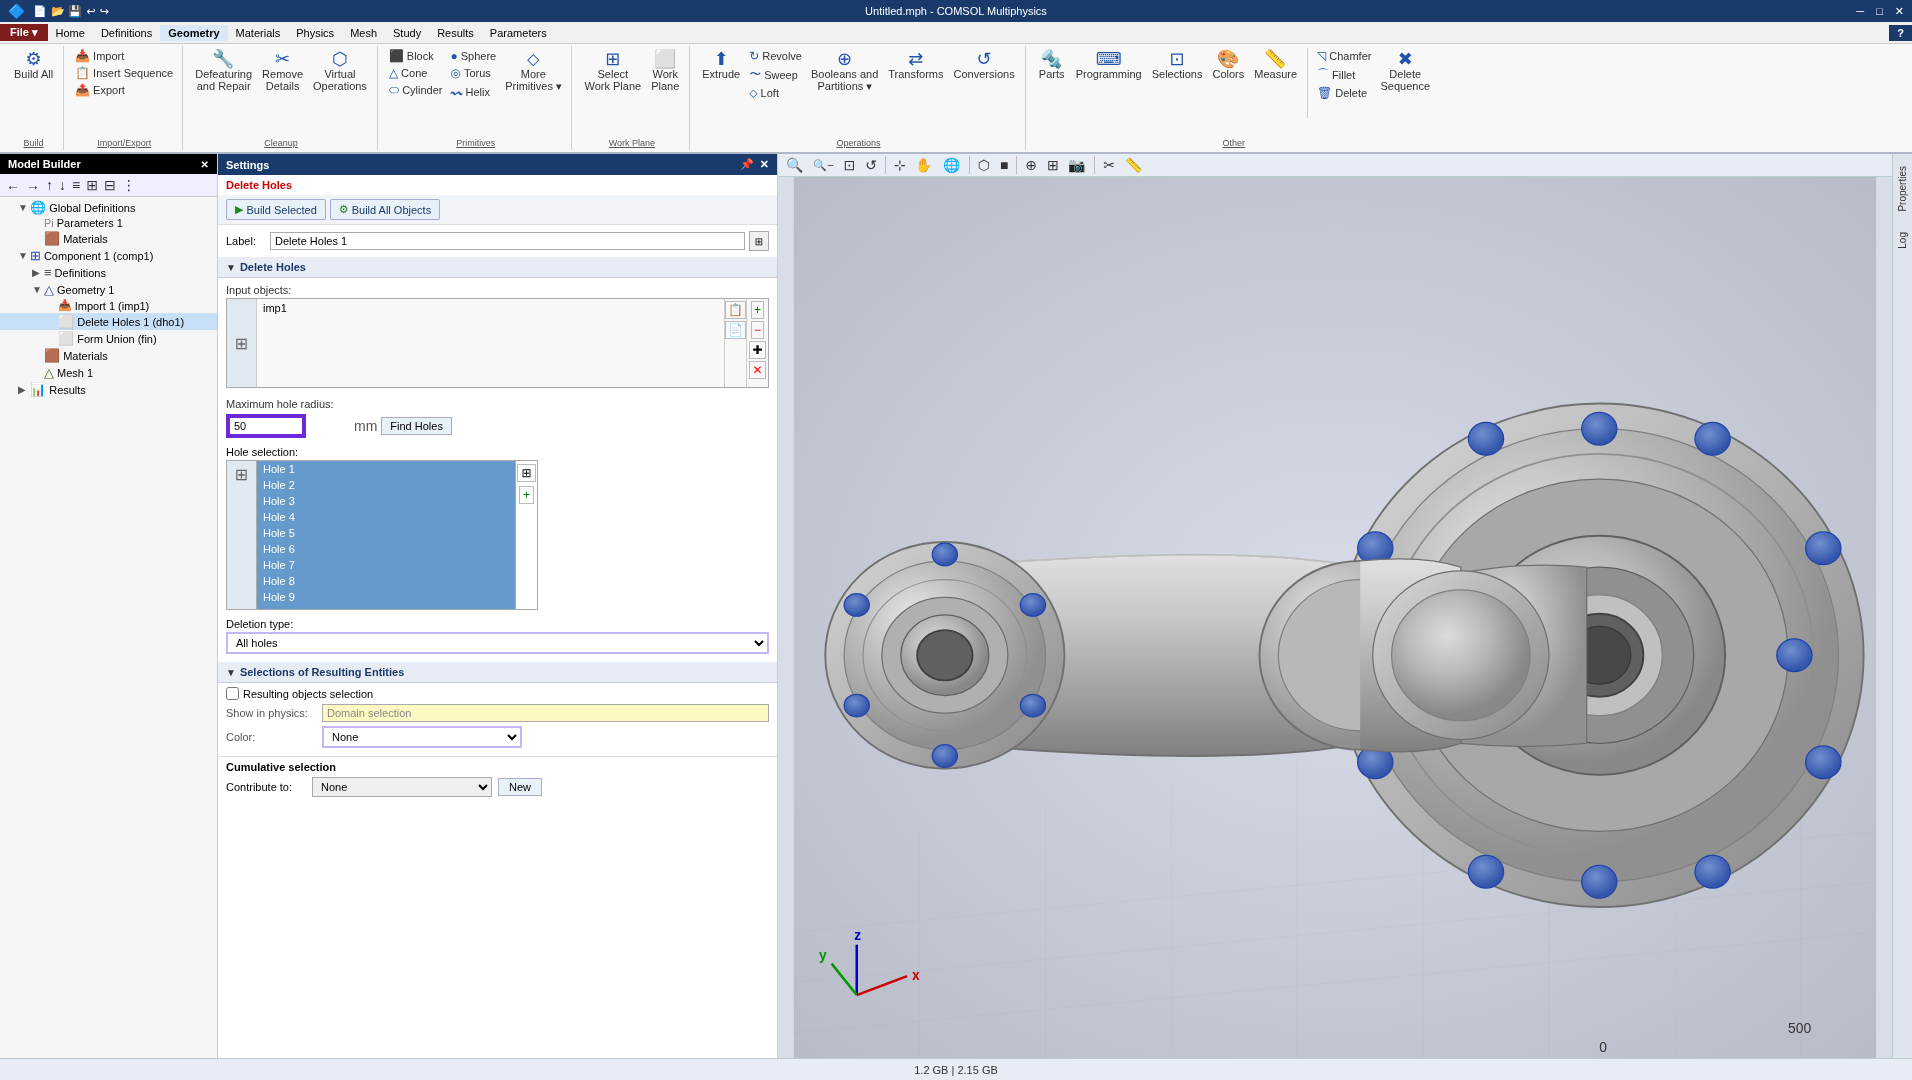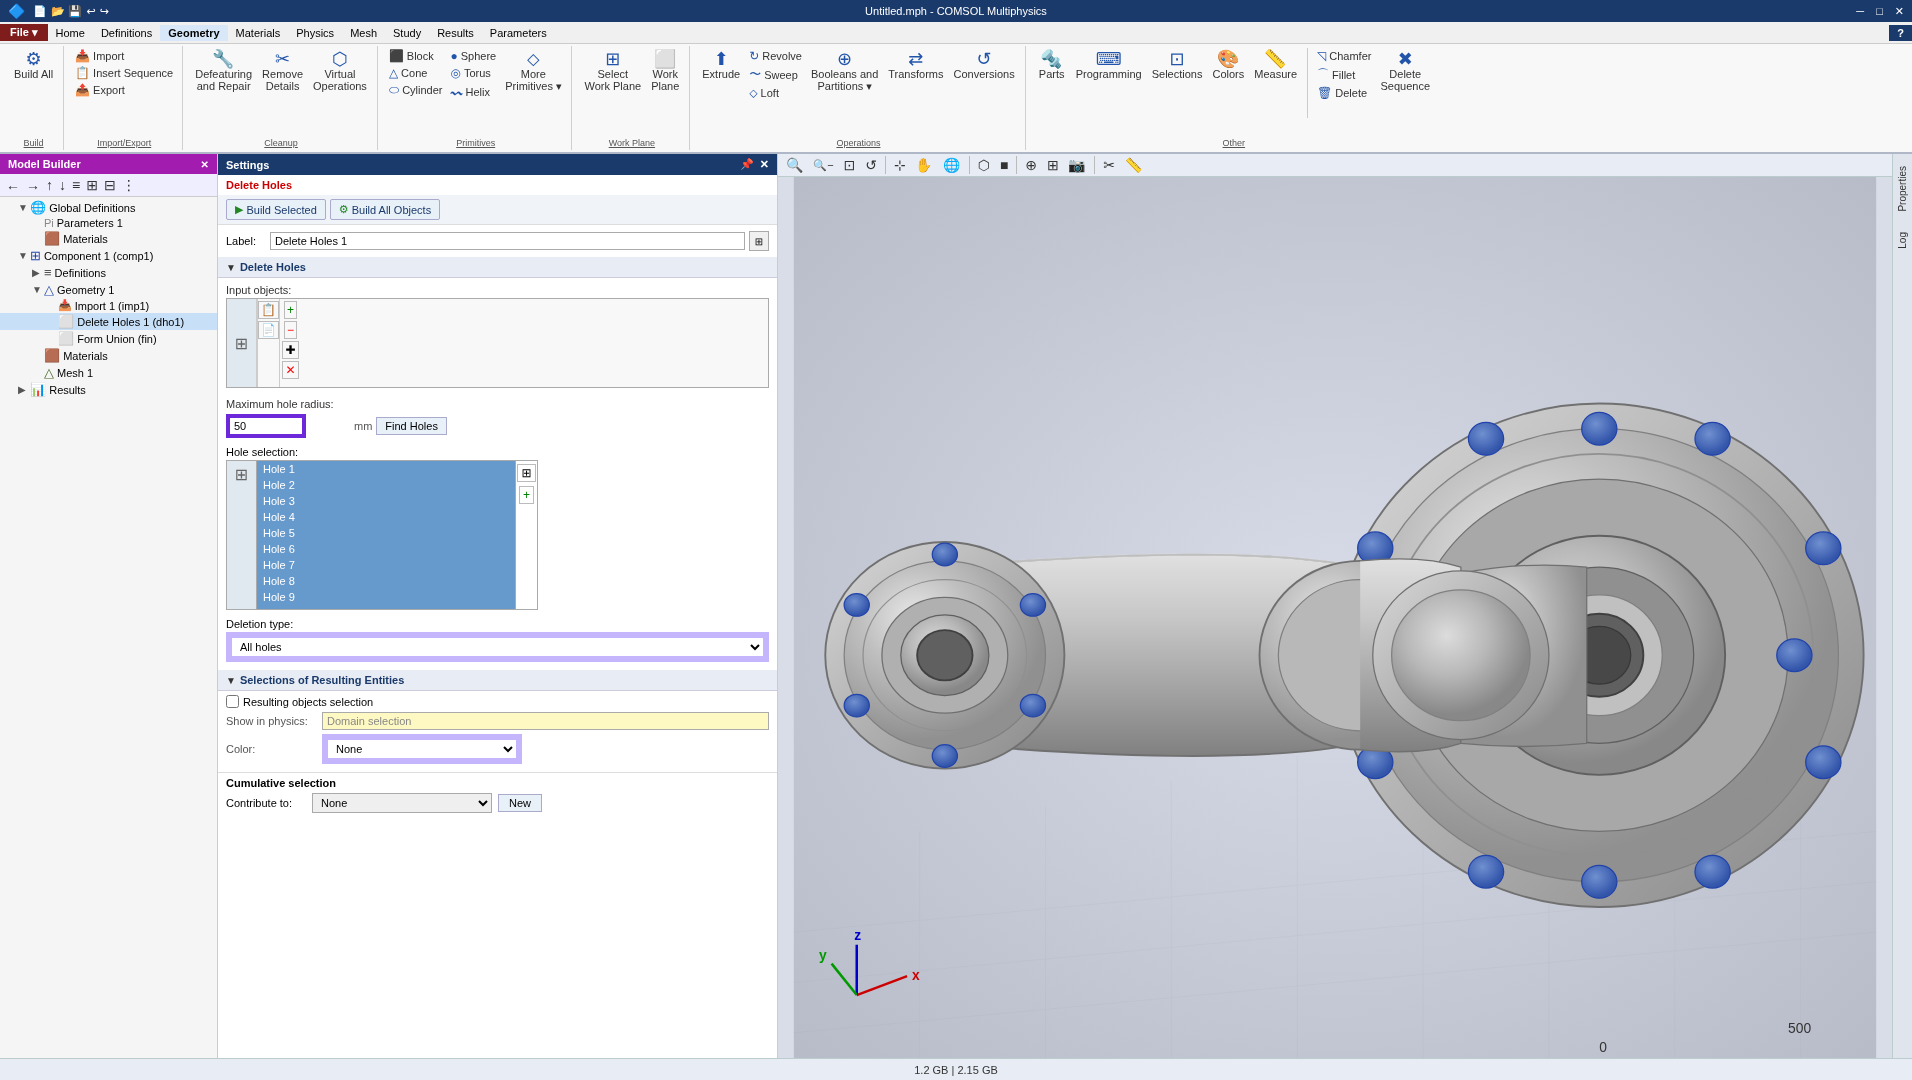--- a/index.html
+++ b/index.html
@@ -25,21 +25,21 @@
     .ribbon-btn.large { min-width: 44px; }
     .ribbon-btn-small { display: flex; align-items: center; gap: 3px; cursor: pointer; padding: 1px 3px; border-radius: 2px; font-size: 10px; color: #333; white-space: nowrap; }
     .ribbon-btn-small .icon-sm { font-size: 12px; color: #2255aa; }
     .ribbon-col { display: flex; flex-direction: column; gap: 1px; }
 
     
     #main-area { flex: 1; display: flex; overflow: hidden; }
 
     
     #model-builder { width: 218px; background: #f5f5f5; border-right: 1px solid #ccc; display: flex; flex-direction: column; flex-shrink: 0; }
-    #model-builder-header { background: #a21caf; color: white; padding: 4px 8px; font-weight: bold; font-size: 12px; display: flex; align-items: center; justify-content: space-between; }
+    #model-builder-header { background: #000000; color: white; padding: 4px 8px; font-weight: bold; font-size: 12px; display: flex; align-items: center; justify-content: space-between; }
     #model-builder-toolbar { display: flex; align-items: center; padding: 2px 4px; gap: 2px; border-bottom: 1px solid #ccc; background: #eef; }
     #model-builder-toolbar span { cursor: pointer; font-size: 14px; color: #333; padding: 1px 2px; }
     #model-tree { flex: 1; overflow-y: auto; padding: 2px 0; }
     .tree-item { display: flex; align-items: center; padding: 1px 4px; cursor: pointer; white-space: nowrap; }
     .tree-item.selected { background: #c8dff8; }
     .tree-indent { width: 14px; flex-shrink: 0; }
     .tree-expand { width: 12px; flex-shrink: 0; color: #555; font-size: 10px; }
     .tree-icon { font-size: 13px; margin-right: 3px; flex-shrink: 0; }
     .tree-label { font-size: 11px; }
 
@@ -63,34 +63,34 @@
     .input-objects-area { padding: 6px 8px; }
     .input-objects-box { border: 1px solid #aaa; background: #f8f8f8; height: 90px; display: flex; }
     .input-objects-list { flex: 1; overflow-y: auto; }
     .input-obj-item { display: flex; align-items: center; gap: 4px; padding: 3px 6px; }
     .input-objects-sidebar { width: 22px; border-left: 1px solid #ccc; display: flex; flex-direction: column; align-items: center; padding: 2px 0; gap: 2px; }
     .input-objects-sidebar2 { width: 22px; border-left: 1px solid #ccc; display: flex; flex-direction: column; align-items: center; padding: 2px 0; gap: 2px; }
 
     .hole-radius-row { display: flex; align-items: center; gap: 4px; padding: 4px 8px; }
     .hole-radius-label { font-size: 11px; color: #333; }
     .hole-radius-input { width: 80px; border: 4px solid #6d28d9; padding: 2px 4px; font-size: 11px; }
-    .unit-label { font-size: 11px; color: #555; padding-left: 44px; }
+    .unit-label { font-size: 14px; color: #555; padding-left: 44px; }
     .find-holes-btn { padding: 2px 8px; background: #e8f0f8; border: 1px solid #aac; cursor: pointer; font-size: 11px; }
 
     .hole-selection-area { padding: 4px 8px; }
     .hole-selection-label { font-size: 11px; margin-bottom: 2px; }
     .hole-list-container { display: flex; gap: 0; }
     .hole-list { border: 1px solid #aaa; width: 260px; height: 150px; overflow-y: scroll; }
     .hole-list-item { padding: 2px 6px; cursor: pointer; font-size: 11px; }
     .hole-list-item.selected { background: #6699cc; color: white; }
     .hole-list-sidebar { width: 22px; border-top: 1px solid #aaa; border-right: 1px solid #aaa; border-bottom: 1px solid #aaa; display: flex; flex-direction: column; align-items: center; padding: 2px 0; gap: 2px; }
 
     .deletion-type-row { padding: 4px 8px; }
     .deletion-type-label { font-size: 11px; margin-bottom: 2px; }
-    select.settings-select { width: 100%; border: 6px solid #c4b5fd; padding: 2px 4px; font-size: 11px; background: white; }
+    select.settings-select { width: 100%; border: 2px solid #c4b5fd; padding: 2px 4px; font-size: 11px; background: white; }
 
     .selections-section { padding: 4px 8px; }
     .checkbox-row { display: flex; align-items: center; gap: 4px; margin-bottom: 4px; }
     .field-row { display: flex; align-items: center; gap: 6px; margin-bottom: 4px; }
     .field-label { width: 90px; font-size: 11px; color: #555; }
     .field-input { flex: 1; border: 1px solid #aaa; padding: 2px 4px; font-size: 11px; background: #fef9c3; color: #888; }
 
     .cumulative-section { padding: 4px 8px; border-top: 1px solid #ddd; }
     .cumulative-label { font-size: 11px; font-weight: bold; margin-bottom: 4px; }
     .contribute-row { display: flex; align-items: center; gap: 6px; }
@@ -486,20 +486,25 @@
       <div class="section-header">
         <span class="section-header-arrow">▼</span>
         <span class="section-header-label">Delete Holes</span>
       </div>
 
       <div class="input-objects-area">
         <div class="settings-label">Input objects:</div>
         <div class="input-objects-box">
           <div style="width:30px;background:#e0e8f0;border-right:1px solid #ccc;display:flex;align-items:center;justify-content:center;">
             <span style="font-size:16px;color:#666;">⊞</span>
+          </div>
+          <div class="input-objects-list">
+            <div class="input-obj-item">
+              <span>imp1</span>
+            </div>
           </div>
           <div class="input-objects-sidebar">
             <span style="cursor:pointer;font-size:12px;border:1px solid #bbb;padding:1px 2px;">📋</span>
             <span style="cursor:pointer;font-size:12px;border:1px solid #bbb;padding:1px 2px;">📄</span>
           </div>
           <div class="input-objects-sidebar2">
             <span style="cursor:pointer;font-size:12px;border:1px solid #bbb;padding:1px 2px;color:green;">+</span>
             <span style="cursor:pointer;font-size:12px;border:1px solid #bbb;padding:1px 2px;color:red;">−</span>
             <span style="cursor:pointer;font-size:12px;border:1px solid #bbb;padding:1px 2px;">✚</span>
             <span style="cursor:pointer;font-size:12px;border:1px solid #bbb;padding:1px 2px;color:red;">✕</span>

